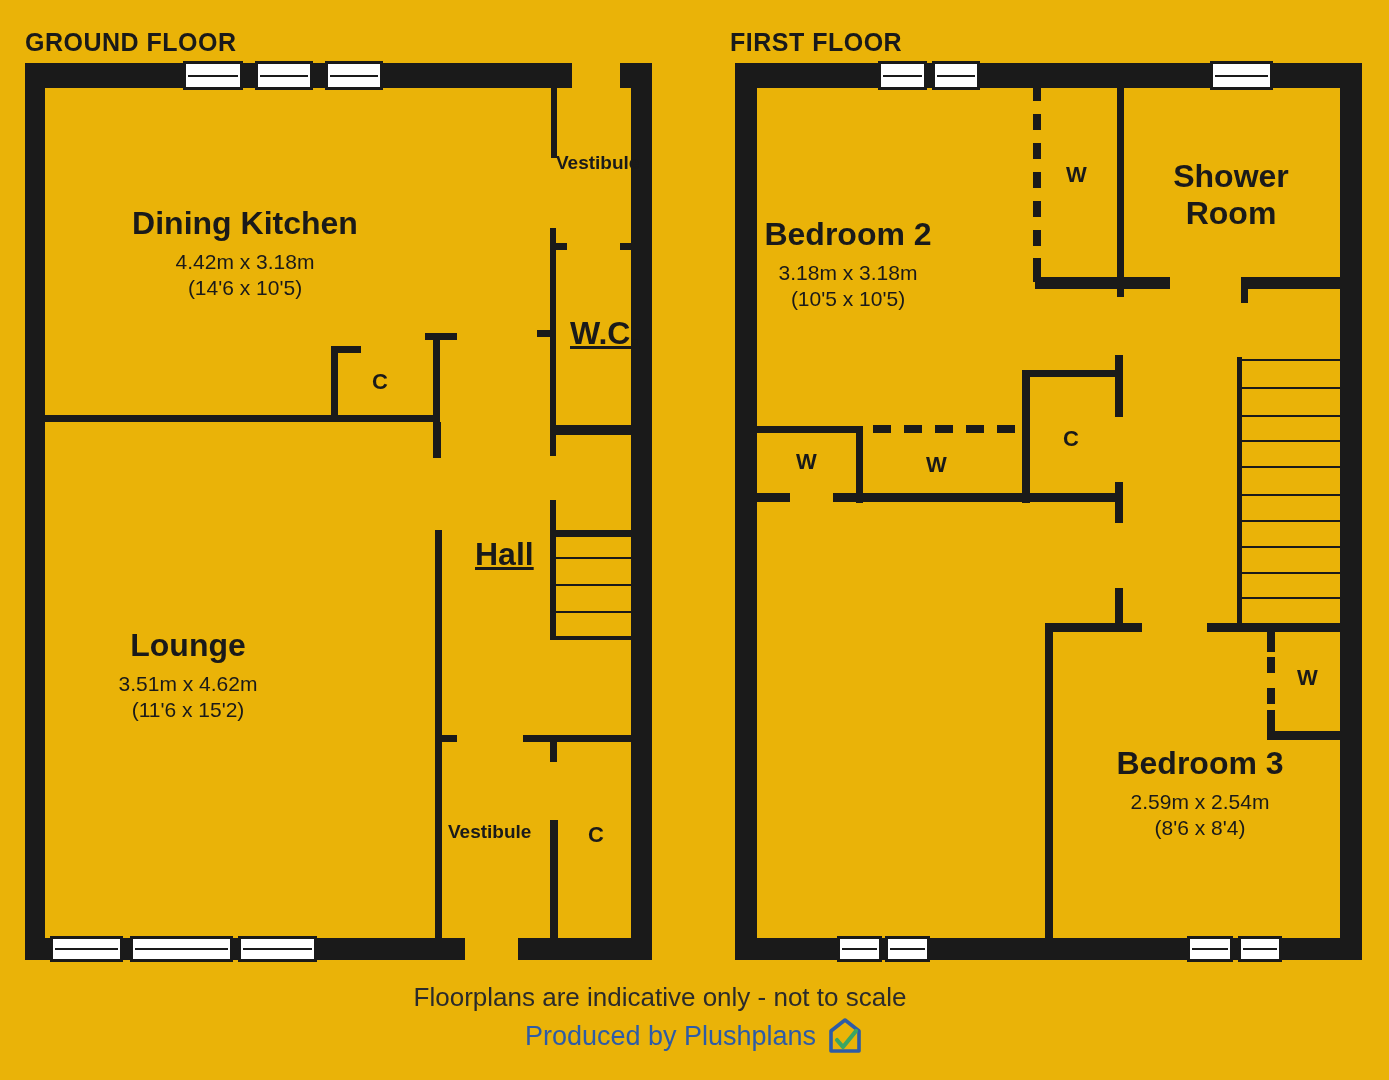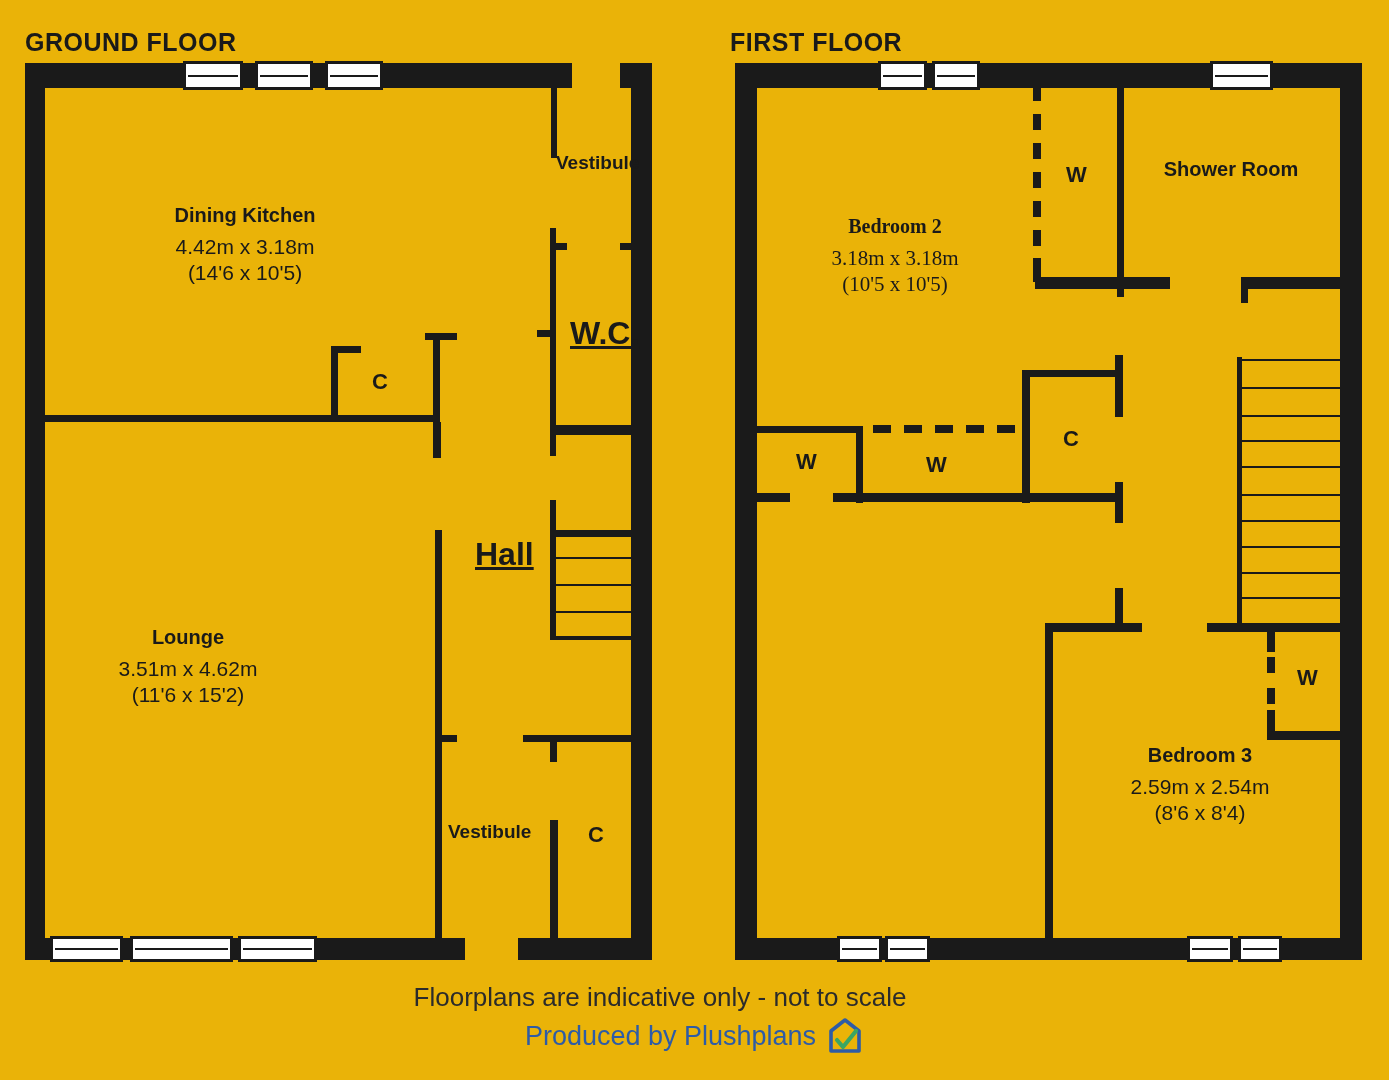--- a/index.html
+++ b/index.html
@@ -11,21 +11,21 @@
     position:relative; width:1389px; height:1080px; background:#eab308;
     font-family:"Liberation Sans", sans-serif; color:var(--text); overflow:hidden;
   }
   .w{position:absolute; background:var(--wall);}
   .dashv{position:absolute; background:repeating-linear-gradient(to bottom, var(--wall) 0 16px, transparent 16px 29px);}
   .dashh{position:absolute; background:repeating-linear-gradient(to right, var(--wall) 0 18px, transparent 18px 31px);}
   .window{position:absolute; background:#fff; border:3px solid var(--wall); box-sizing:border-box;}
   .window::after{content:""; position:absolute; left:2px; right:2px; top:50%; margin-top:-1px; height:2px; background:var(--wall);}
   .floor-title{position:absolute; font-size:25px; font-weight:bold; letter-spacing:0.5px; white-space:nowrap;}
   .room-label{position:absolute; text-align:center; line-height:1.25;}
-  .room-name{font-size:20px; font-weight:bold; margin-bottom:6px; white-space:nowrap;}
+  .room-name{font-size:32px; font-weight:bold; margin-bottom:6px; white-space:nowrap;}
   .room-name.wrap{white-space:normal; line-height:1.15;}
   .room-dim{font-size:21px;}
   .tag{position:absolute; font-weight:bold; white-space:nowrap;}
   .tag-sm{font-size:19px;}
   .tag-md{font-size:22px;}
   .tag-lg{font-size:32px;text-decoration:underline;}
   .tread{position:absolute; background:var(--wall);}
   #footer-disclaimer{position:absolute; left:0; top:982px; width:1320px; text-align:center; font-size:26px; color:var(--footer-text);}
   #footer-credit{position:absolute; left:0; top:1016px; width:1389px; display:flex; align-items:center; justify-content:center; gap:10px; font-size:27px; color:var(--brand-blue);}
   #footer-credit svg{display:block;}
@@ -156,21 +156,21 @@
       <div class="tread" style="left:1242px;top:572px;width:98px;height:2px"></div>
       <div class="tread" style="left:1242px;top:597px;width:98px;height:2px"></div>
     </div>
 
     <div class="w" style="left:1267px;top:630px;width:8px;height:22px"></div>
     <div class="w" style="left:1267px;top:657px;width:8px;height:16px"></div>
     <div class="w" style="left:1267px;top:688px;width:8px;height:16px"></div>
     <div class="w" style="left:1267px;top:710px;width:8px;height:30px"></div>
     <div class="w" style="left:1267px;top:731px;width:73px;height:9px"></div>
 
-    <div class="room-label" style="left:795px;top:214px;width:200px;font-family:Liberation Serif, serif;">
+    <div class="room-label" style="left:748px;top:214px;width:200px;">
       <div class="room-name">Bedroom 2</div>
       <div class="room-dim">3.18m x 3.18m</div>
       <div class="room-dim">(10'5 x 10'5)</div>
     </div>
     <div class="tag tag-md" style="left:1066px;top:162px;">W</div>
     <div class="room-label" style="left:1156px;top:158px;width:150px;">
       <div class="room-name wrap">Shower Room</div>
     </div>
     <div class="tag tag-md" style="left:796px;top:449px;">W</div>
     <div class="tag tag-md" style="left:926px;top:452px;">W</div>

